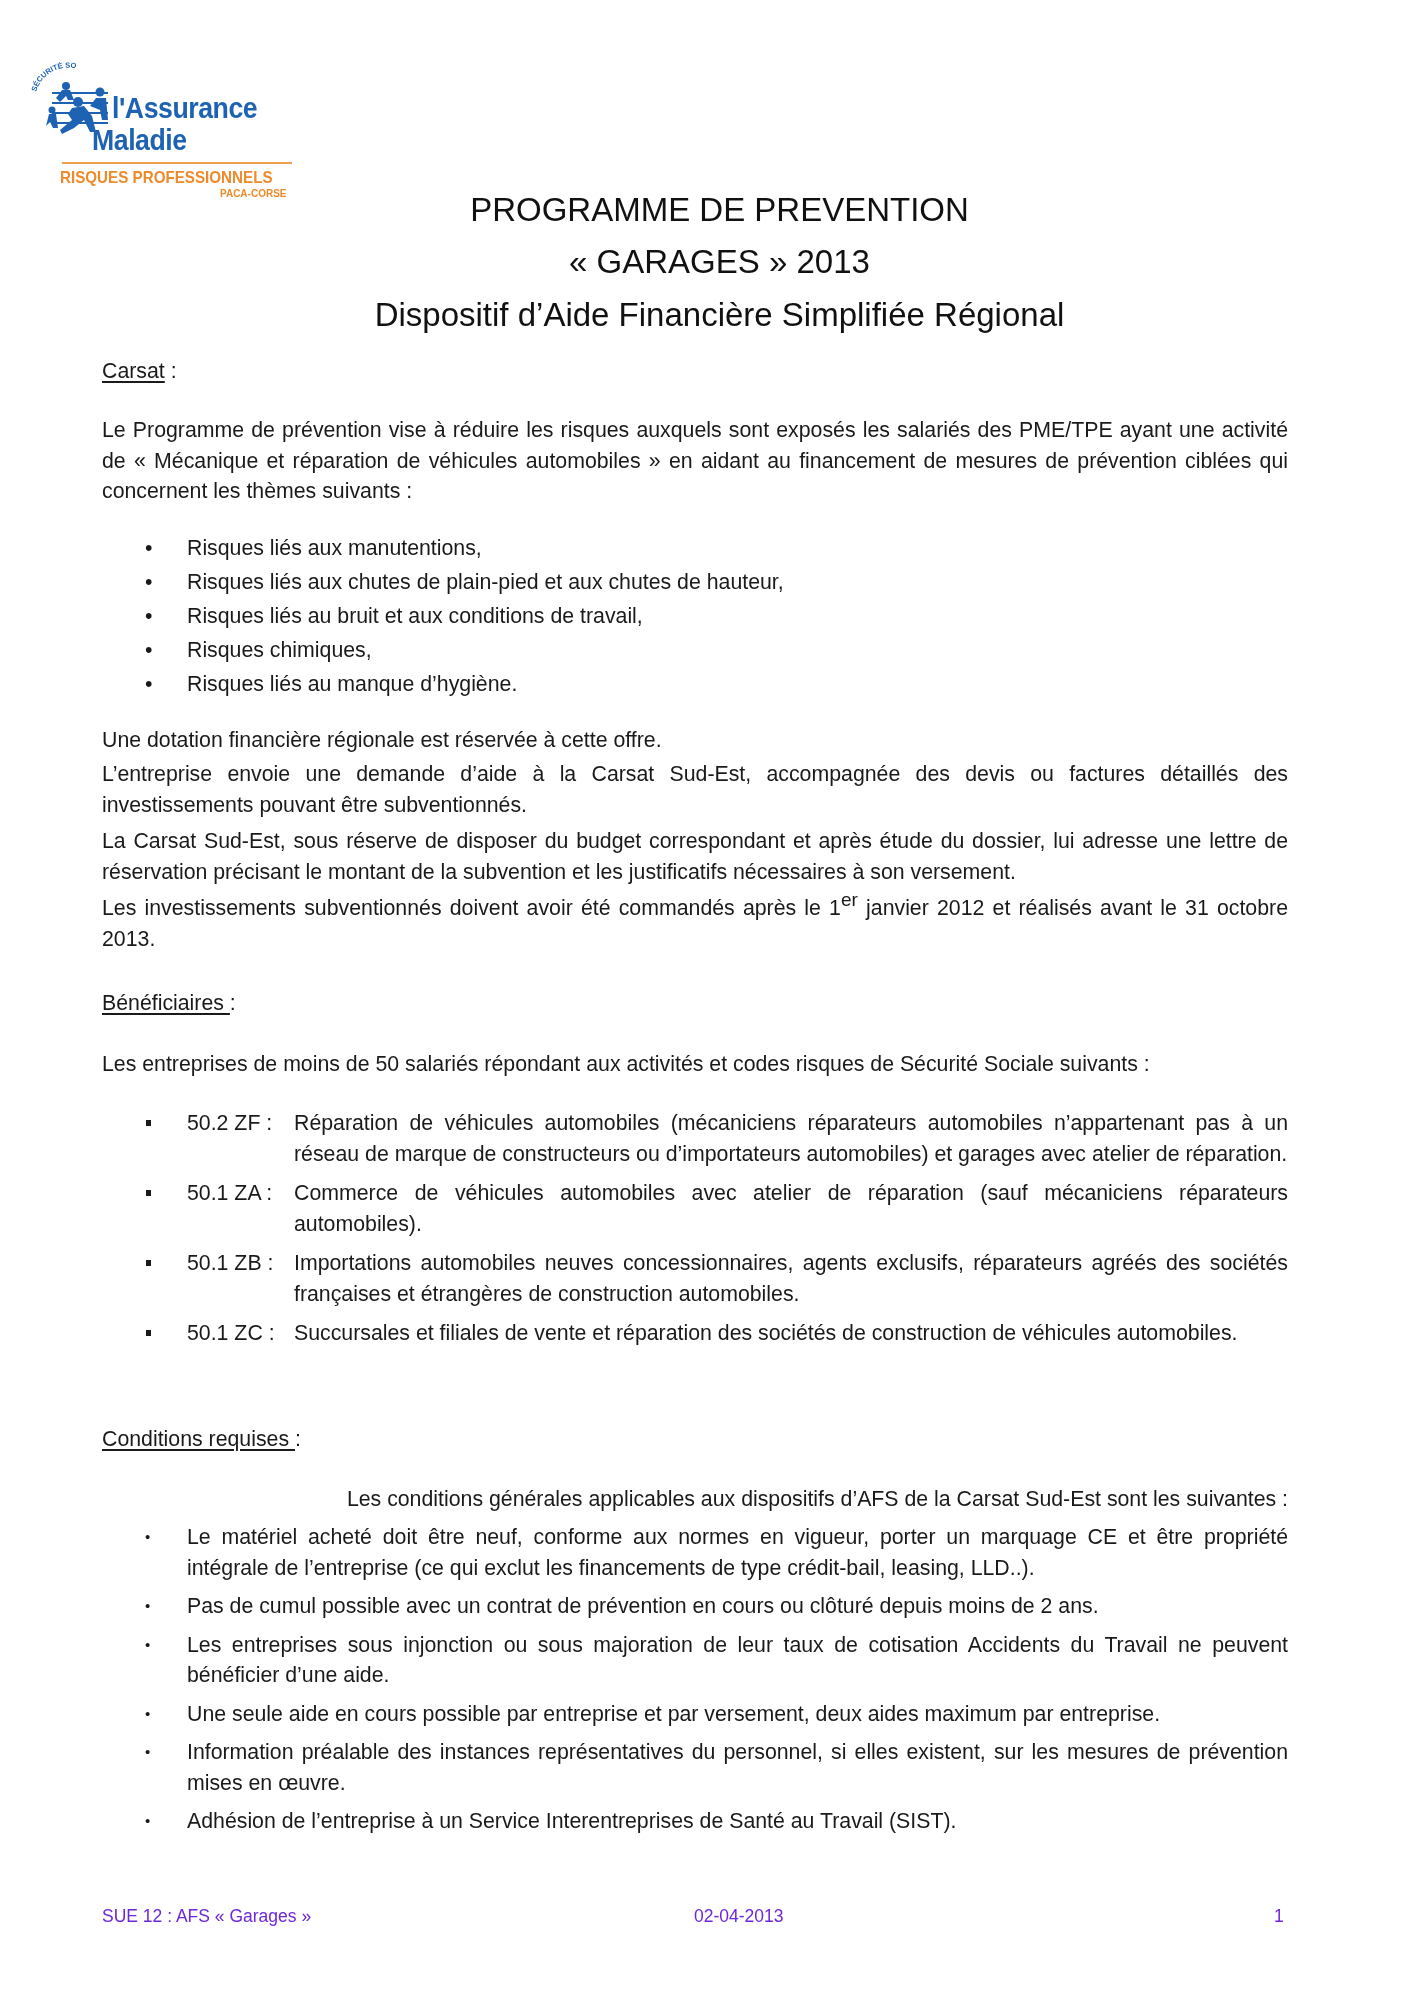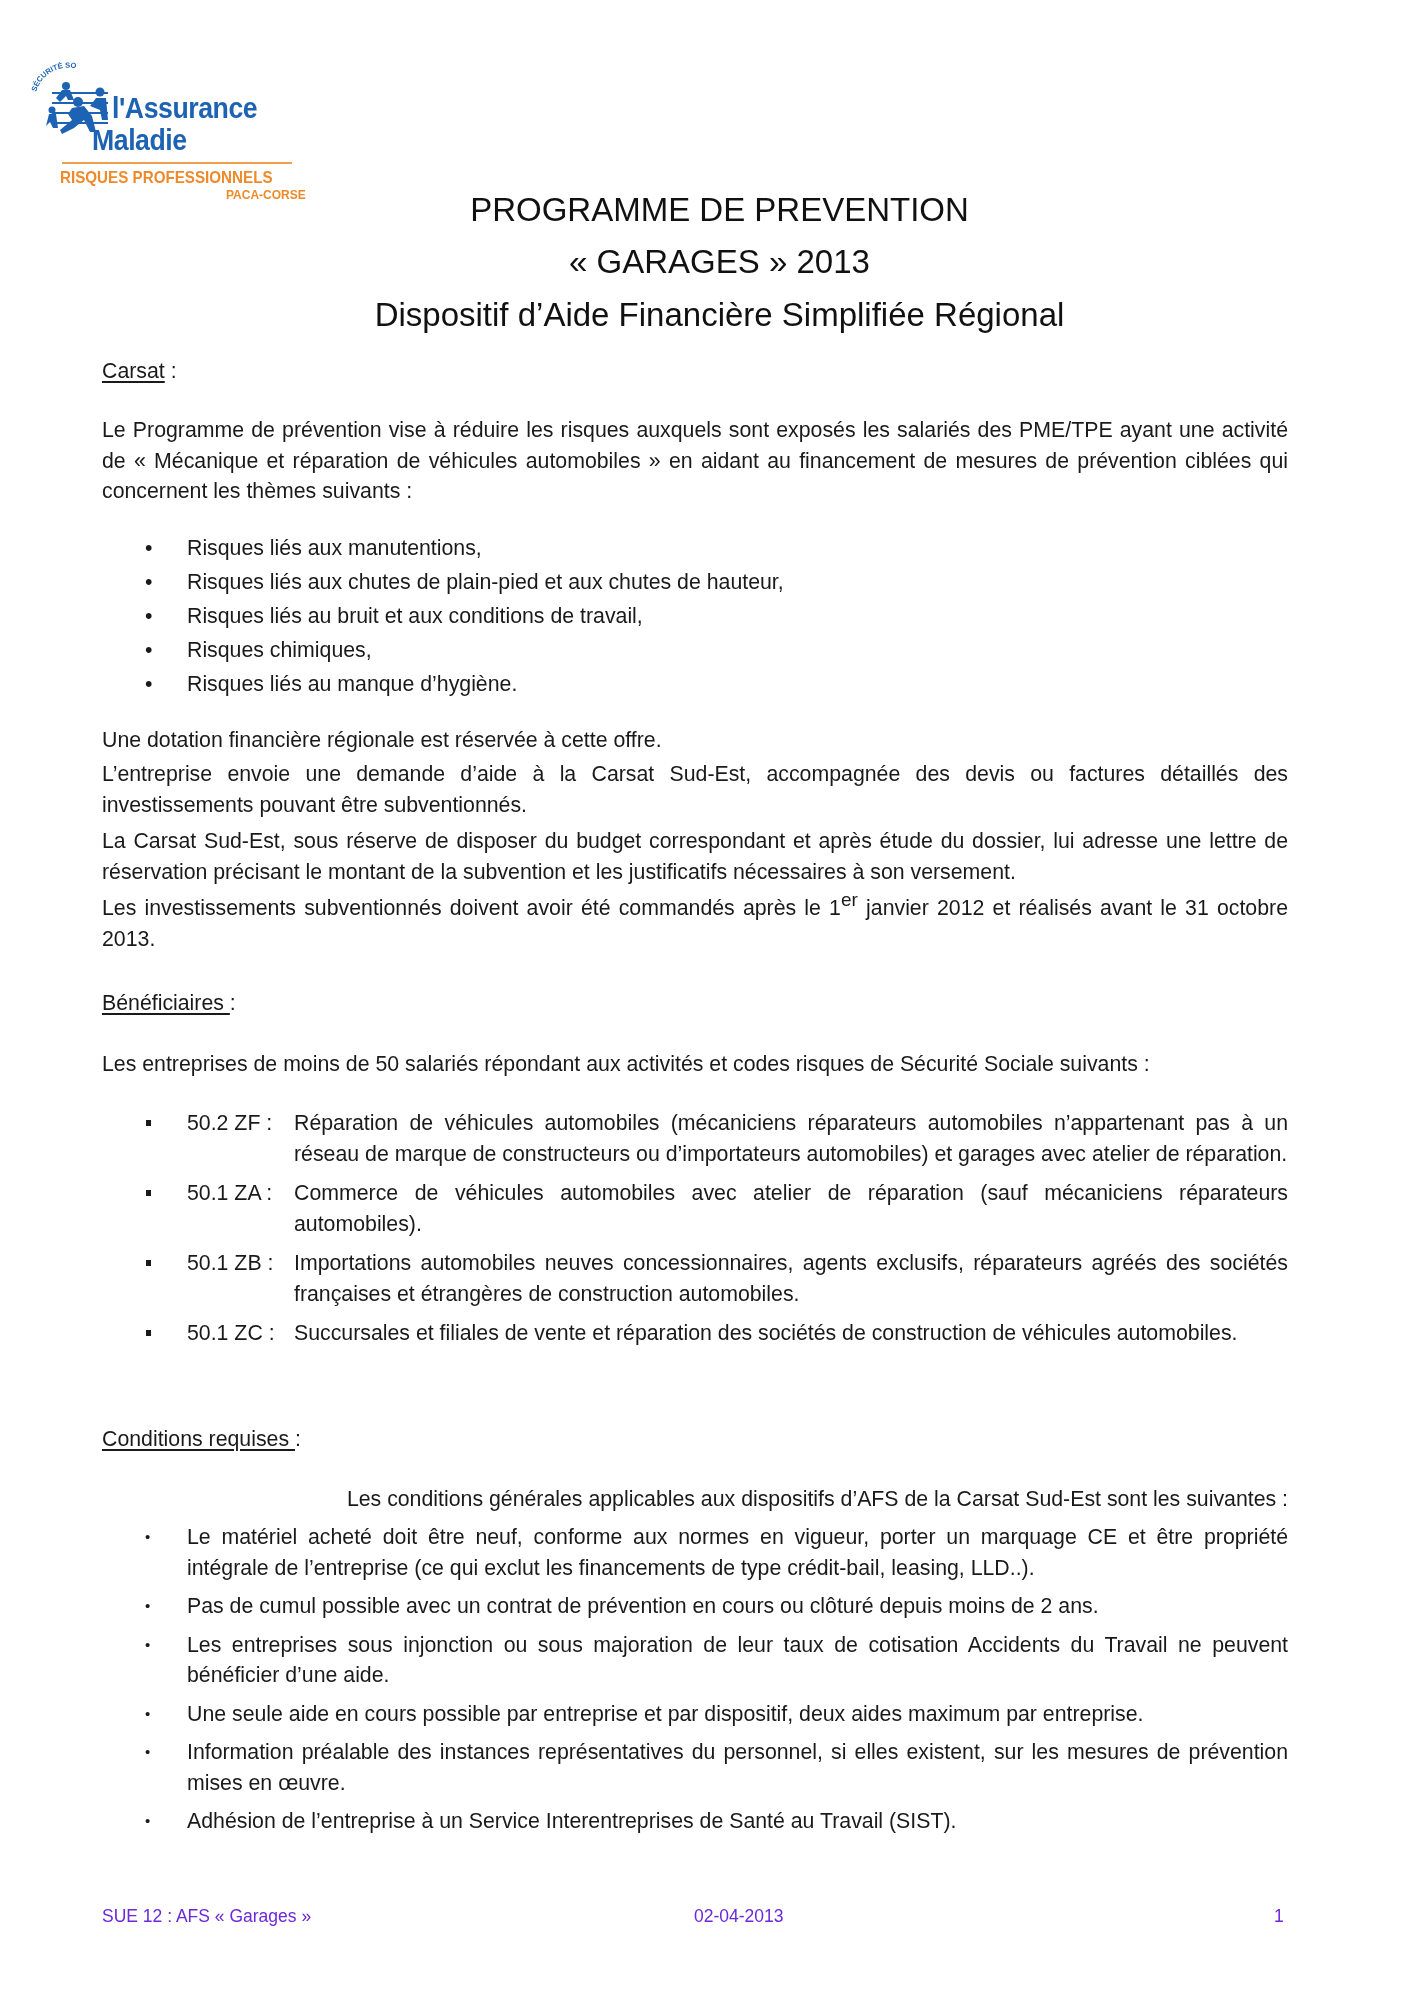--- a/index.html
+++ b/index.html
@@ -39,22 +39,22 @@
     .logo-rule {
       position: absolute; left: 40px; top: 100px; width: 230px; height: 2px;
       background: #f0a04b;
     }
     .logo-line3 {
       position: absolute; left: 38px; top: 106px;
       font-weight: bold; font-size: 16.5px; color: #ef8a2a;
       transform: scaleX(0.92); transform-origin: left; white-space: nowrap;
     }
     .logo-line4 {
-      position: absolute; left: 204px; top: 126px;
-      font-weight: bold; font-size: 12px; color: #ef8a2a;
+      position: absolute; left: 198px; top: 126px;
+      font-weight: bold; font-size: 10px; color: #ef8a2a;
       white-space: nowrap;
     }
 
     .title {
       position: absolute;
       left: 0; width: 1413px;
       text-align: center;
       font-size: 33px;
       color: #111;
       white-space: nowrap;
@@ -208,20 +208,20 @@
 <div class="heading-u" style="top:1427px;">
   <span class="u">Conditions requises </span><span> :</span>
 </div>
 
 <div class="para" style="top:1484px; text-align:right;">Les conditions générales applicables aux dispositifs d’AFS de la Carsat Sud-Est sont les suivantes :</div>
 
 <ul class="bullets b3" style="top:1522px; font-size:21.3px;">
   <li><span class="dot" style="font-size:15px;">•</span><span>Le matériel acheté doit être neuf, conforme aux normes en vigueur, porter un marquage CE et être propriété intégrale de l’entreprise (ce qui exclut les financements de type crédit-bail, leasing, LLD..).</span></li>
   <li><span class="dot" style="font-size:15px;">•</span><span>Pas de cumul possible avec un contrat de prévention en cours ou clôturé depuis moins de 2 ans.</span></li>
   <li><span class="dot" style="font-size:15px;">•</span><span>Les entreprises sous injonction ou sous majoration de leur taux de cotisation Accidents du Travail ne peuvent bénéficier d’une aide.</span></li>
-  <li><span class="dot" style="font-size:15px;">•</span><span>Une seule aide en cours possible par entreprise et par dispositif, deux aides maximum par entreprise.</span></li>
+  <li><span class="dot" style="font-size:15px;">•</span><span>Une seule aide en cours possible par entreprise et par versement, deux aides maximum par entreprise.</span></li>
   <li><span class="dot" style="font-size:15px;">•</span><span>Information préalable des instances représentatives du personnel, si elles existent, sur les mesures de prévention mises en œuvre.</span></li>
   <li><span class="dot" style="font-size:15px;">•</span><span>Adhésion de l’entreprise à un Service Interentreprises de Santé au Travail (SIST).</span></li>
 </ul>
 
 <div class="footer f-left">SUE 12 : AFS « Garages »</div>
 <div class="footer f-mid">02-04-2013</div>
 <div class="footer f-right">1</div>
 
 </body></html>

